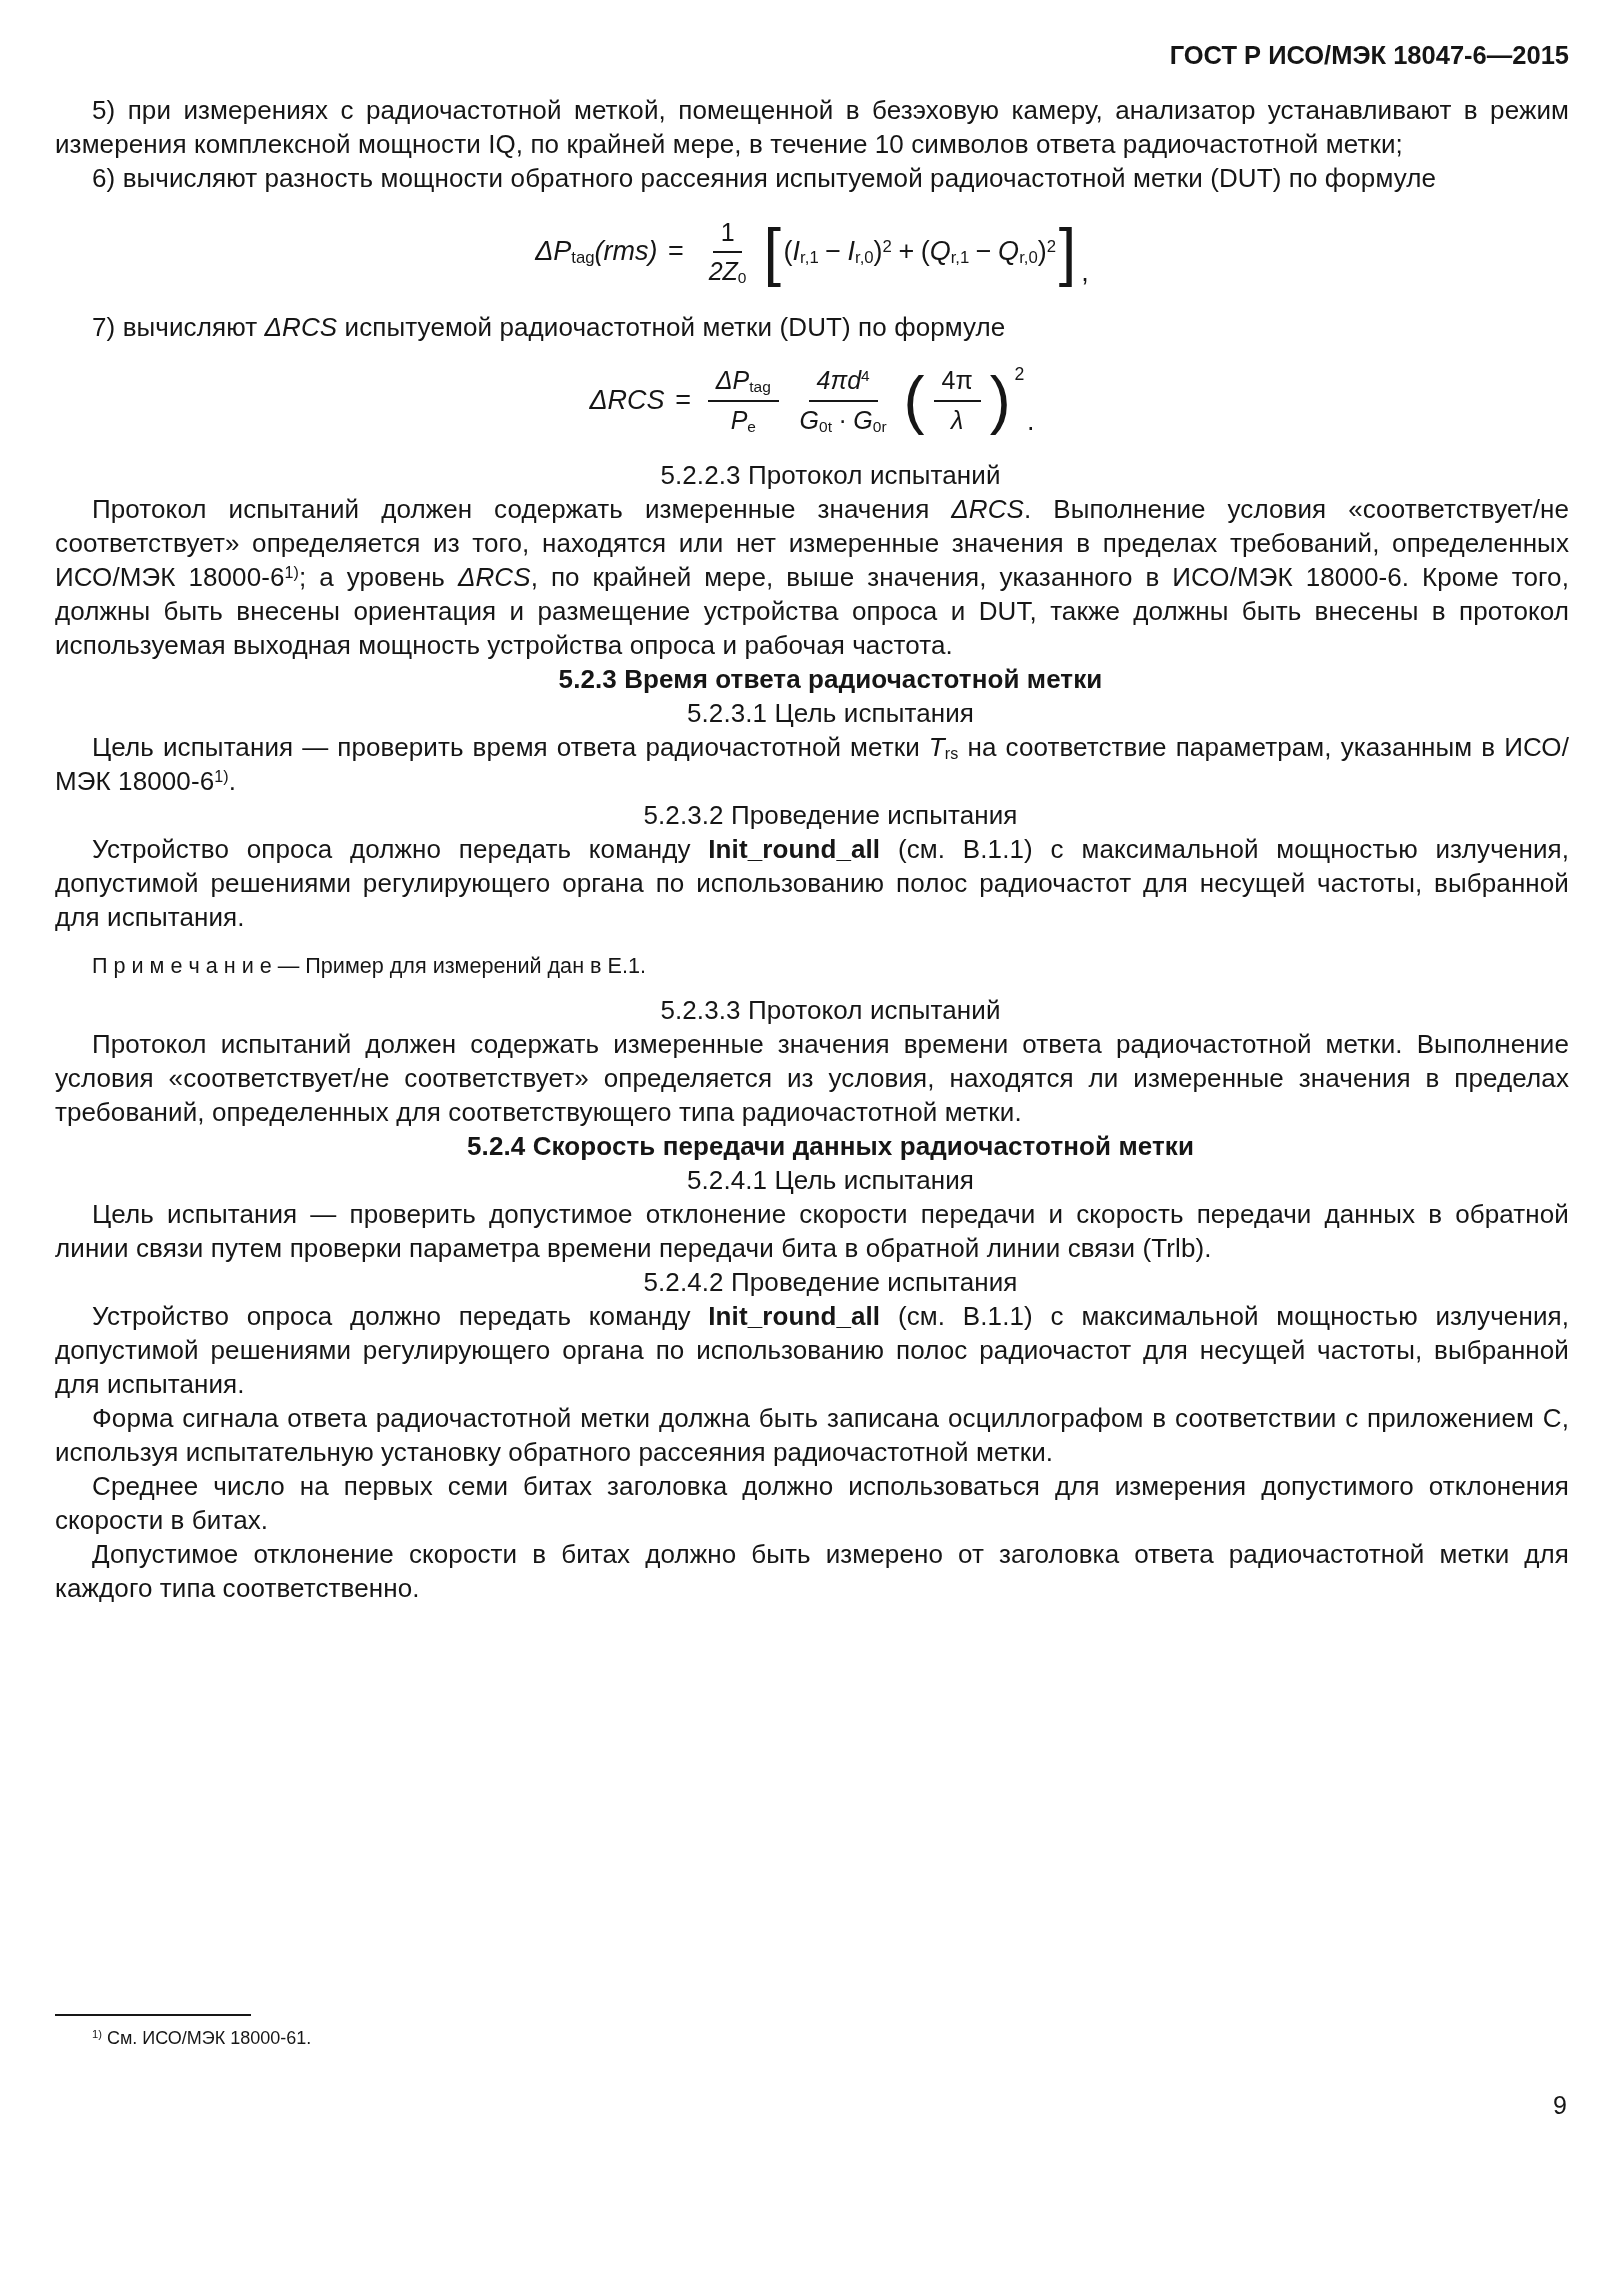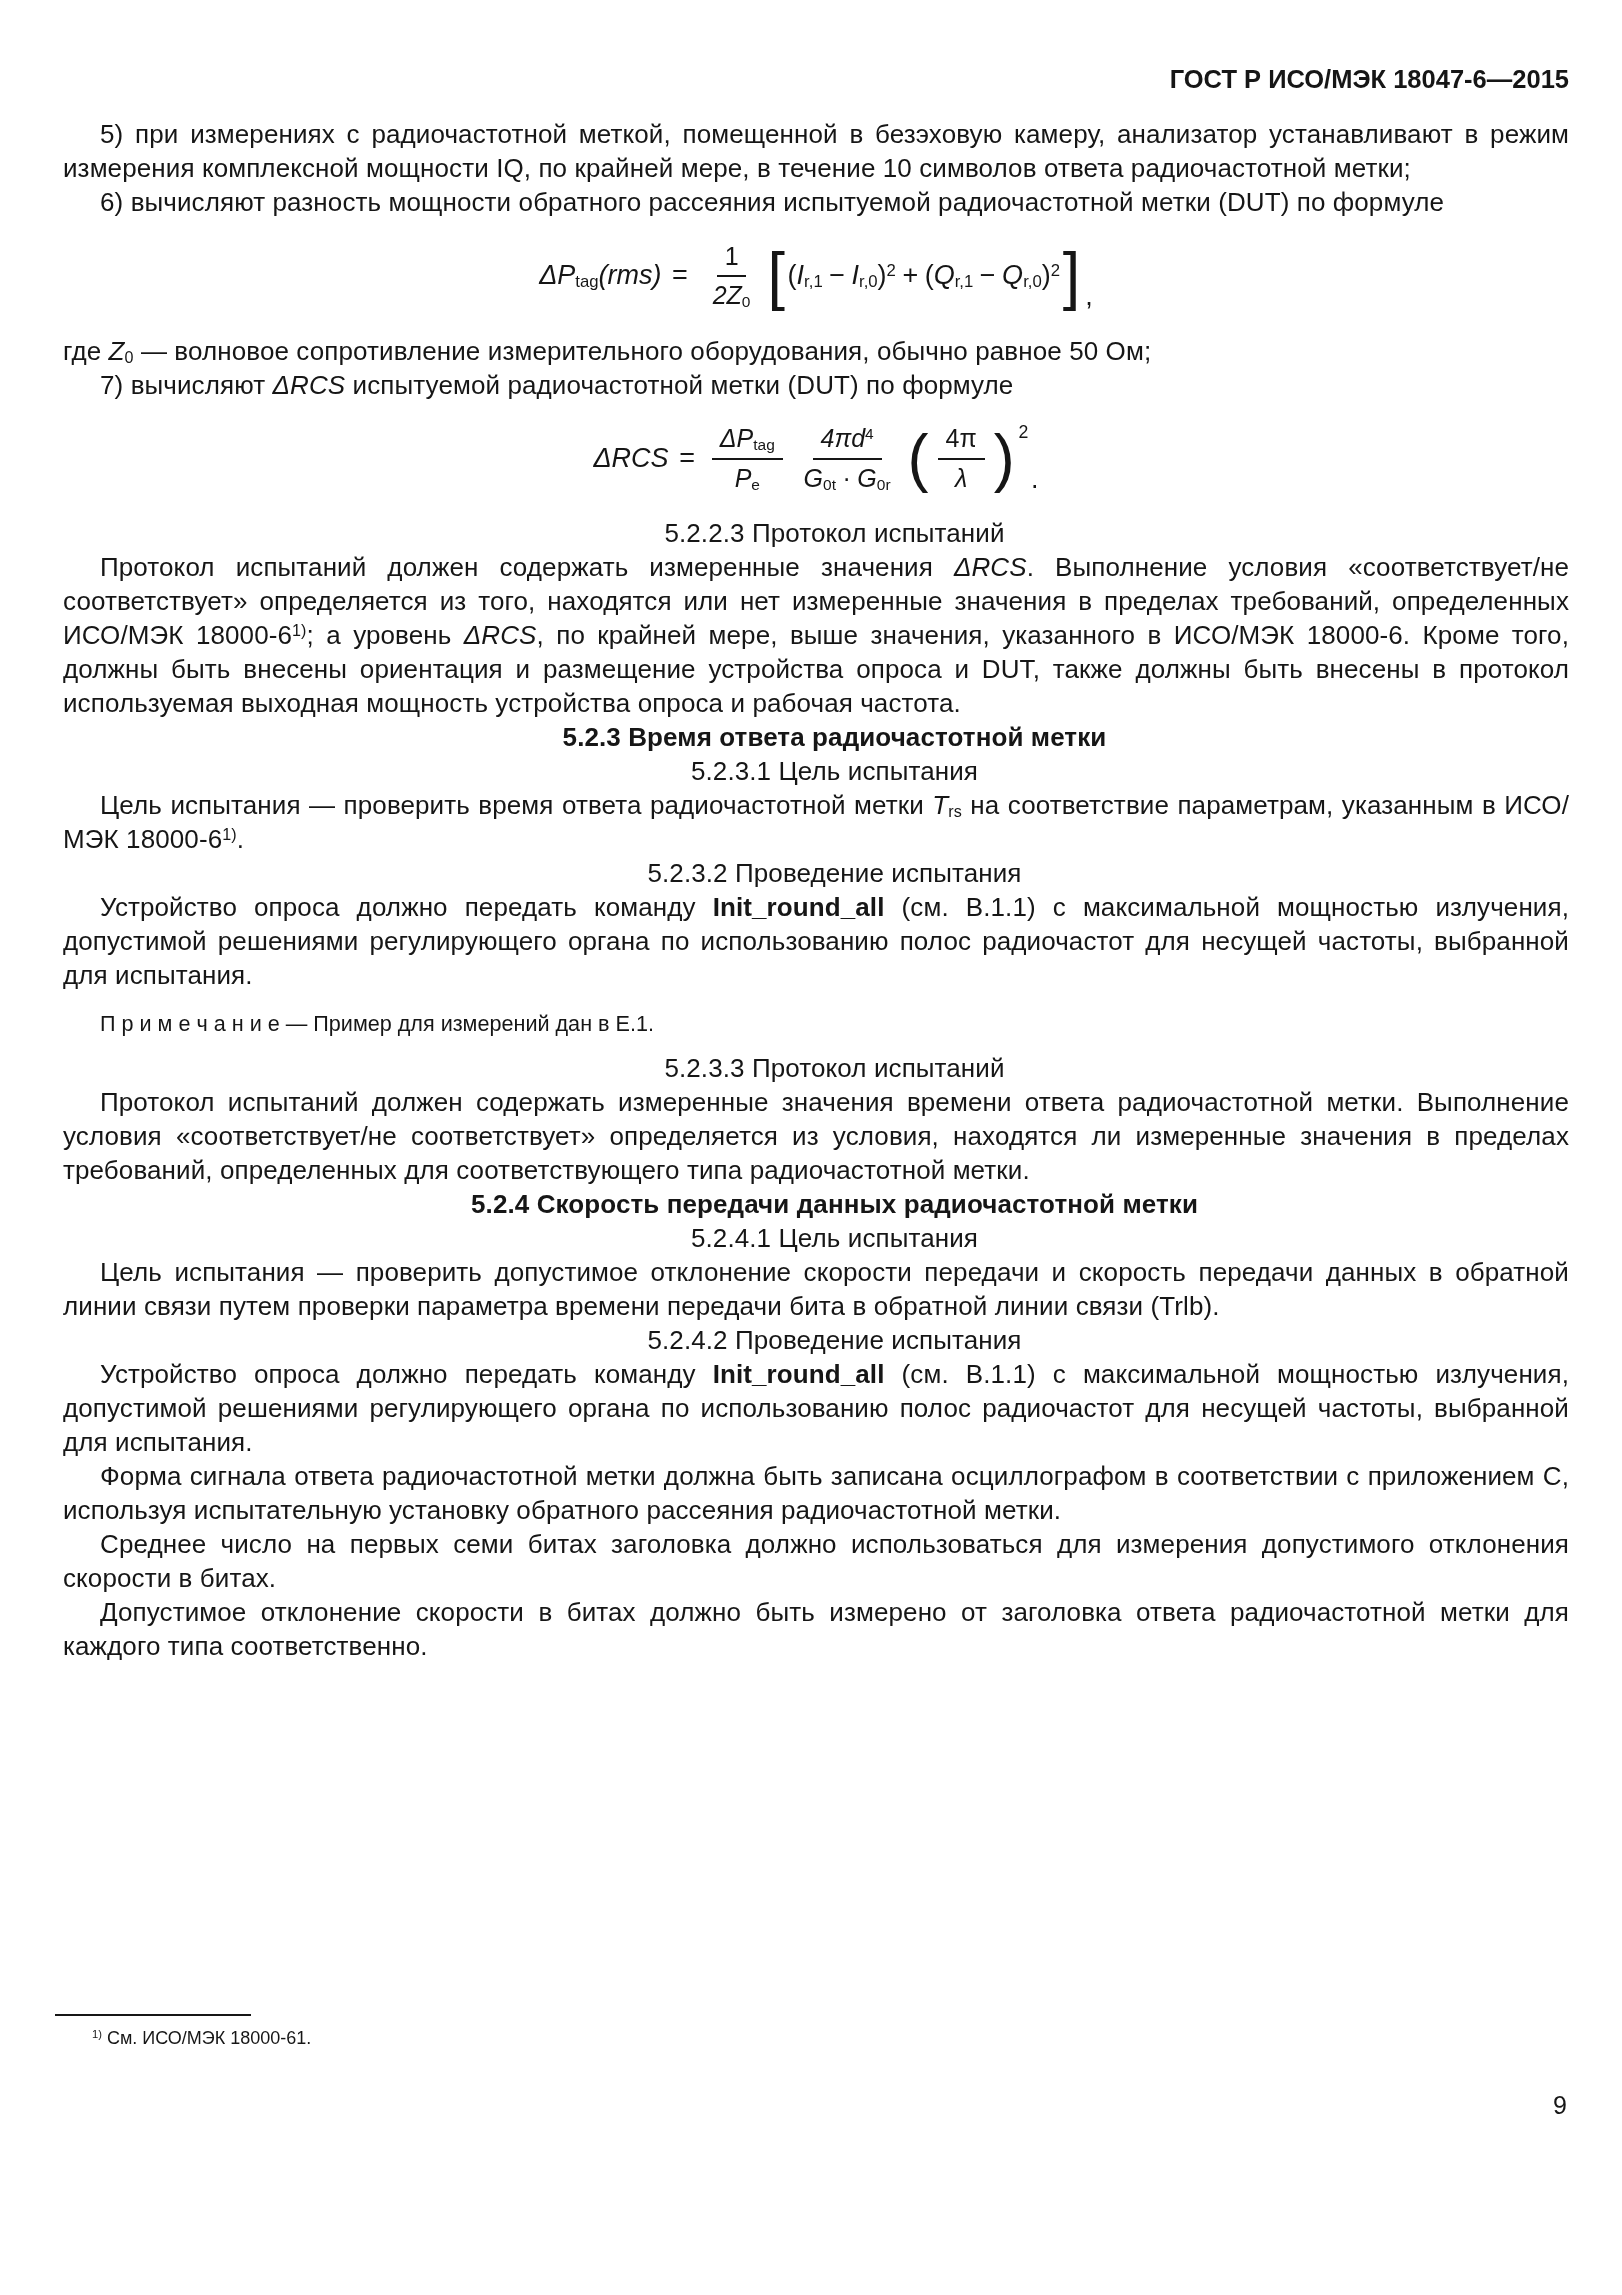--- a/index.html
+++ b/index.html
@@ -5,21 +5,21 @@
   html, body { margin: 0; padding: 0; }
   body {
     width: 1623px; height: 2295px;
     background: #ffffff;
     color: #161616;
     font-family: "Liberation Sans", "DejaVu Sans", sans-serif;
     position: relative;
     overflow: hidden;
   }
   .page { position: relative; width: 1623px; height: 2295px; }
-  .content { position: absolute; left: 55px; right: 54px; top: 64px; margin-left: 8px; }
+  .content { position: absolute; left: 55px; right: 54px; top: 40px; }
 
   .doc-header {
     font-size: 25.5px; font-weight: 700; text-align: right;
     margin: 0 0 22px 0; line-height: 31px;
   }
 
   .p {
     font-size: 26px; line-height: 34px; margin: 0;
     text-align: justify; text-indent: 37px;
     letter-spacing: 0.1px;
@@ -84,21 +84,20 @@
       <span class="frac">
         <span class="fr-num">1</span>
         <span class="fr-den"><span class="it">2Z</span><sub>0</sub></span>
       </span>
       <span class="bigb">[</span>
       <span class="f-group"><span>(</span><span class="it">I</span><sub>r,1</sub><span class="op-s">−</span><span class="it">I</span><sub>r,0</sub><span>)</span><sup>2</sup><span class="op-s">+</span><span>(</span><span class="it">Q</span><sub>r,1</sub><span class="op-s">−</span><span class="it">Q</span><sub>r,0</sub><span>)</span><sup>2</sup></span>
       <span class="bigb">]</span>
         <span class="tail">,</span>
     </div>
 
-    <p class="p no-indent"><span>где </span><span class="it">Z</span><sub>0</sub><span> — волновое сопротивление измерительного оборудования, обычно равное 50 Ом;</span></p>
 
     <p class="p"><span>7) вычисляют </span><span class="it">ΔRCS</span><span> испытуемой радиочастотной метки (DUT) по формуле</span></p>
 
     <div class="formula-row">
       <span class="it">ΔRCS</span>
       <span class="op">=</span>
       <span class="frac">
         <span class="fr-num"><span class="it">ΔP</span><sub>tag</sub></span>
         <span class="fr-den"><span class="it">P</span><sub>e</sub></span>
       </span>

